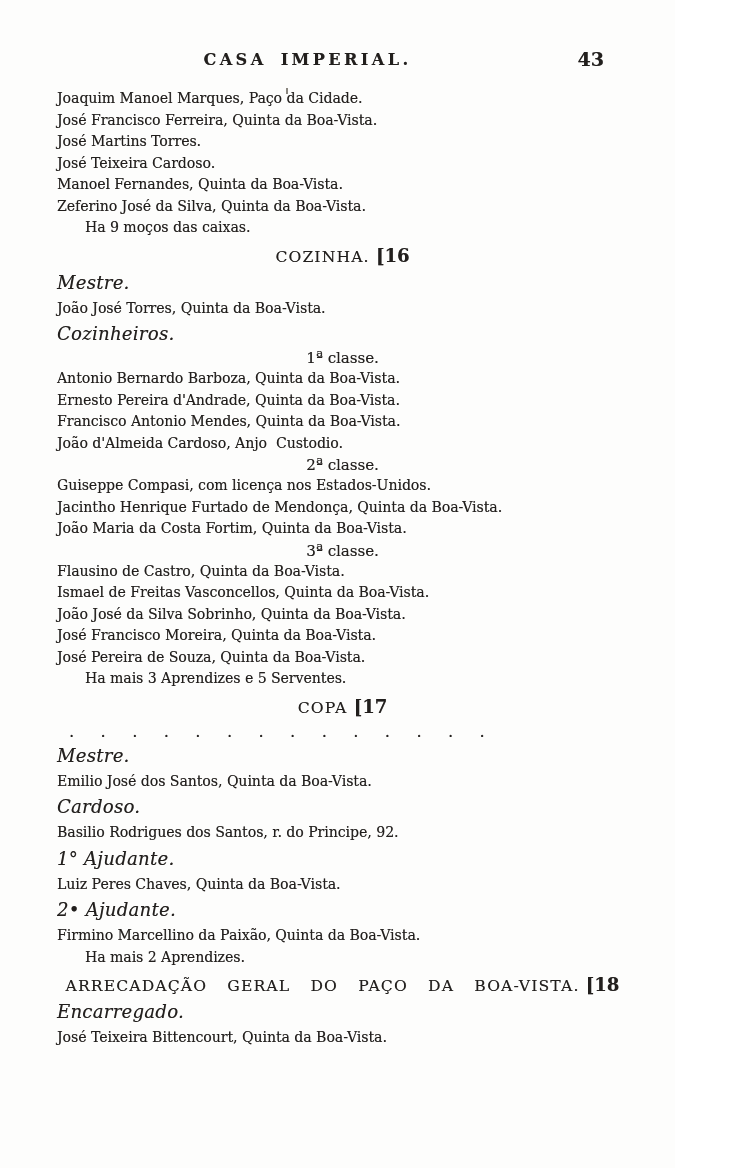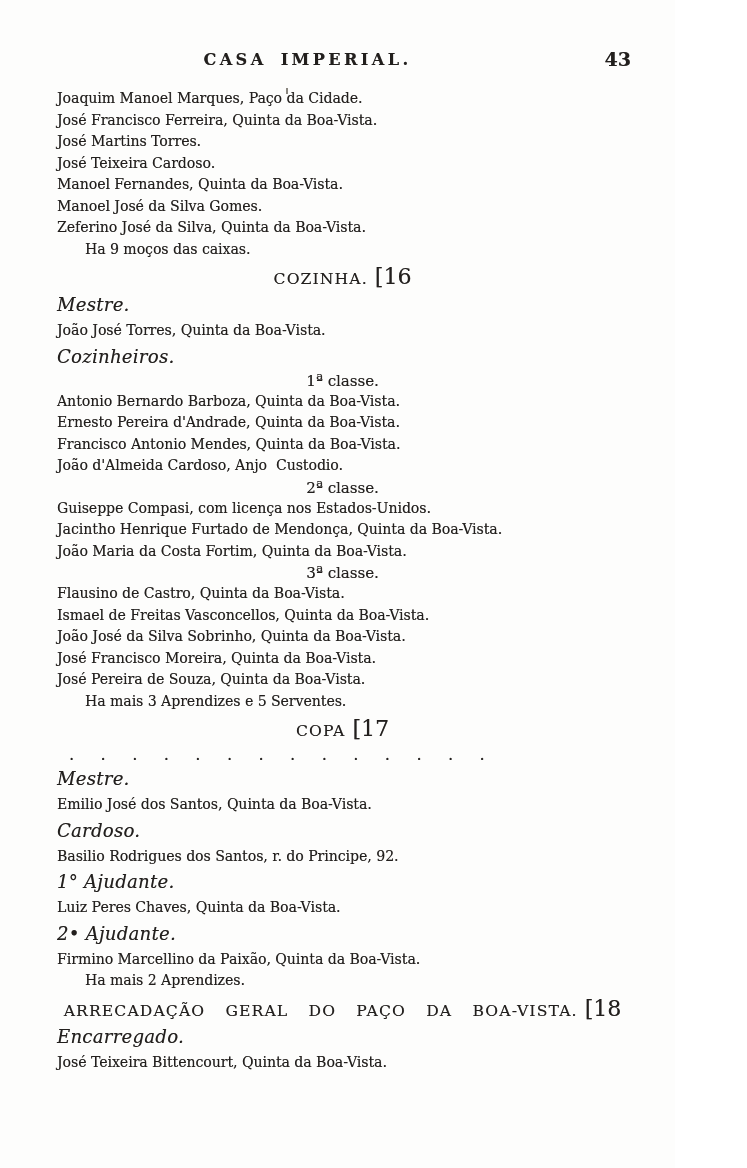--- a/index.html
+++ b/index.html
@@ -22,21 +22,21 @@
   }
   .header-title{
     position:absolute;left:0;right:60px;
     text-align:center;
     font-weight:bold;
     font-size:16px;
     letter-spacing:3.5px;
     word-spacing:5px;
   }
   .page-number{
-    position:absolute;right:44px;top:-2px;
+    position:absolute;right:71px;top:-2px;
     font-size:19px;
     font-weight:600;
   }
   .text-body{
     padding:0 47px 0 57px;
   }
   .line{
     font-size:14px;
     line-height:21.5px;
     white-space:pre;
@@ -47,22 +47,23 @@
     line-height:22px;
     margin:6px 0 4px;
     white-space:pre;
   }
   .heading-section .caps{
     font-size:15.5px;
     letter-spacing:1.2px;
     word-spacing:4px;
   }
   .heading-section .ref{
-    font-size:22px;
+    font-size:18px;
     letter-spacing:0;
+    font-weight:bold;
   }
   .heading-italic{
     text-align:left;
     font-style:italic;
     font-size:18px;
     line-height:22px;
     margin:4px 0 4px;
     letter-spacing:0.3px;
   }
   .heading-class{
@@ -94,21 +95,20 @@
     <div class="header-title">CASA IMPERIAL.</div>
     <div class="page-number">43</div>
   </div>
 
   <div class="text-body">
       <div class="line name-line">Joaquim Manoel Marques, Paço da Cidade.</div>
       <div class="line name-line">José Francisco Ferreira, Quinta da Boa-Vista.</div>
       <div class="line name-line">José Martins Torres.</div>
       <div class="line name-line">José Teixeira Cardoso.</div>
       <div class="line name-line">Manoel Fernandes, Quinta da Boa-Vista.</div>
-      <div class="line name-line">Manoel José da Silva Gomes.</div>
       <div class="line name-line">Zeferino José da Silva, Quinta da Boa-Vista.</div>
       <div class="line note-line">Ha 9 moços das caixas.</div>
       <div class="heading-section"><span class="caps">COZINHA.</span><span class="ref"> [16</span></div>
       <div class="heading-italic">Mestre.</div>
       <div class="line name-line">João José Torres, Quinta da Boa-Vista.</div>
       <div class="heading-italic">Cozinheiros.</div>
       <div class="heading-class">1ª classe.</div>
       <div class="line name-line">Antonio Bernardo Barboza, Quinta da Boa-Vista.</div>
       <div class="line name-line">Ernesto Pereira d'Andrade, Quinta da Boa-Vista.</div>
       <div class="line name-line">Francisco Antonio Mendes, Quinta da Boa-Vista.</div>

